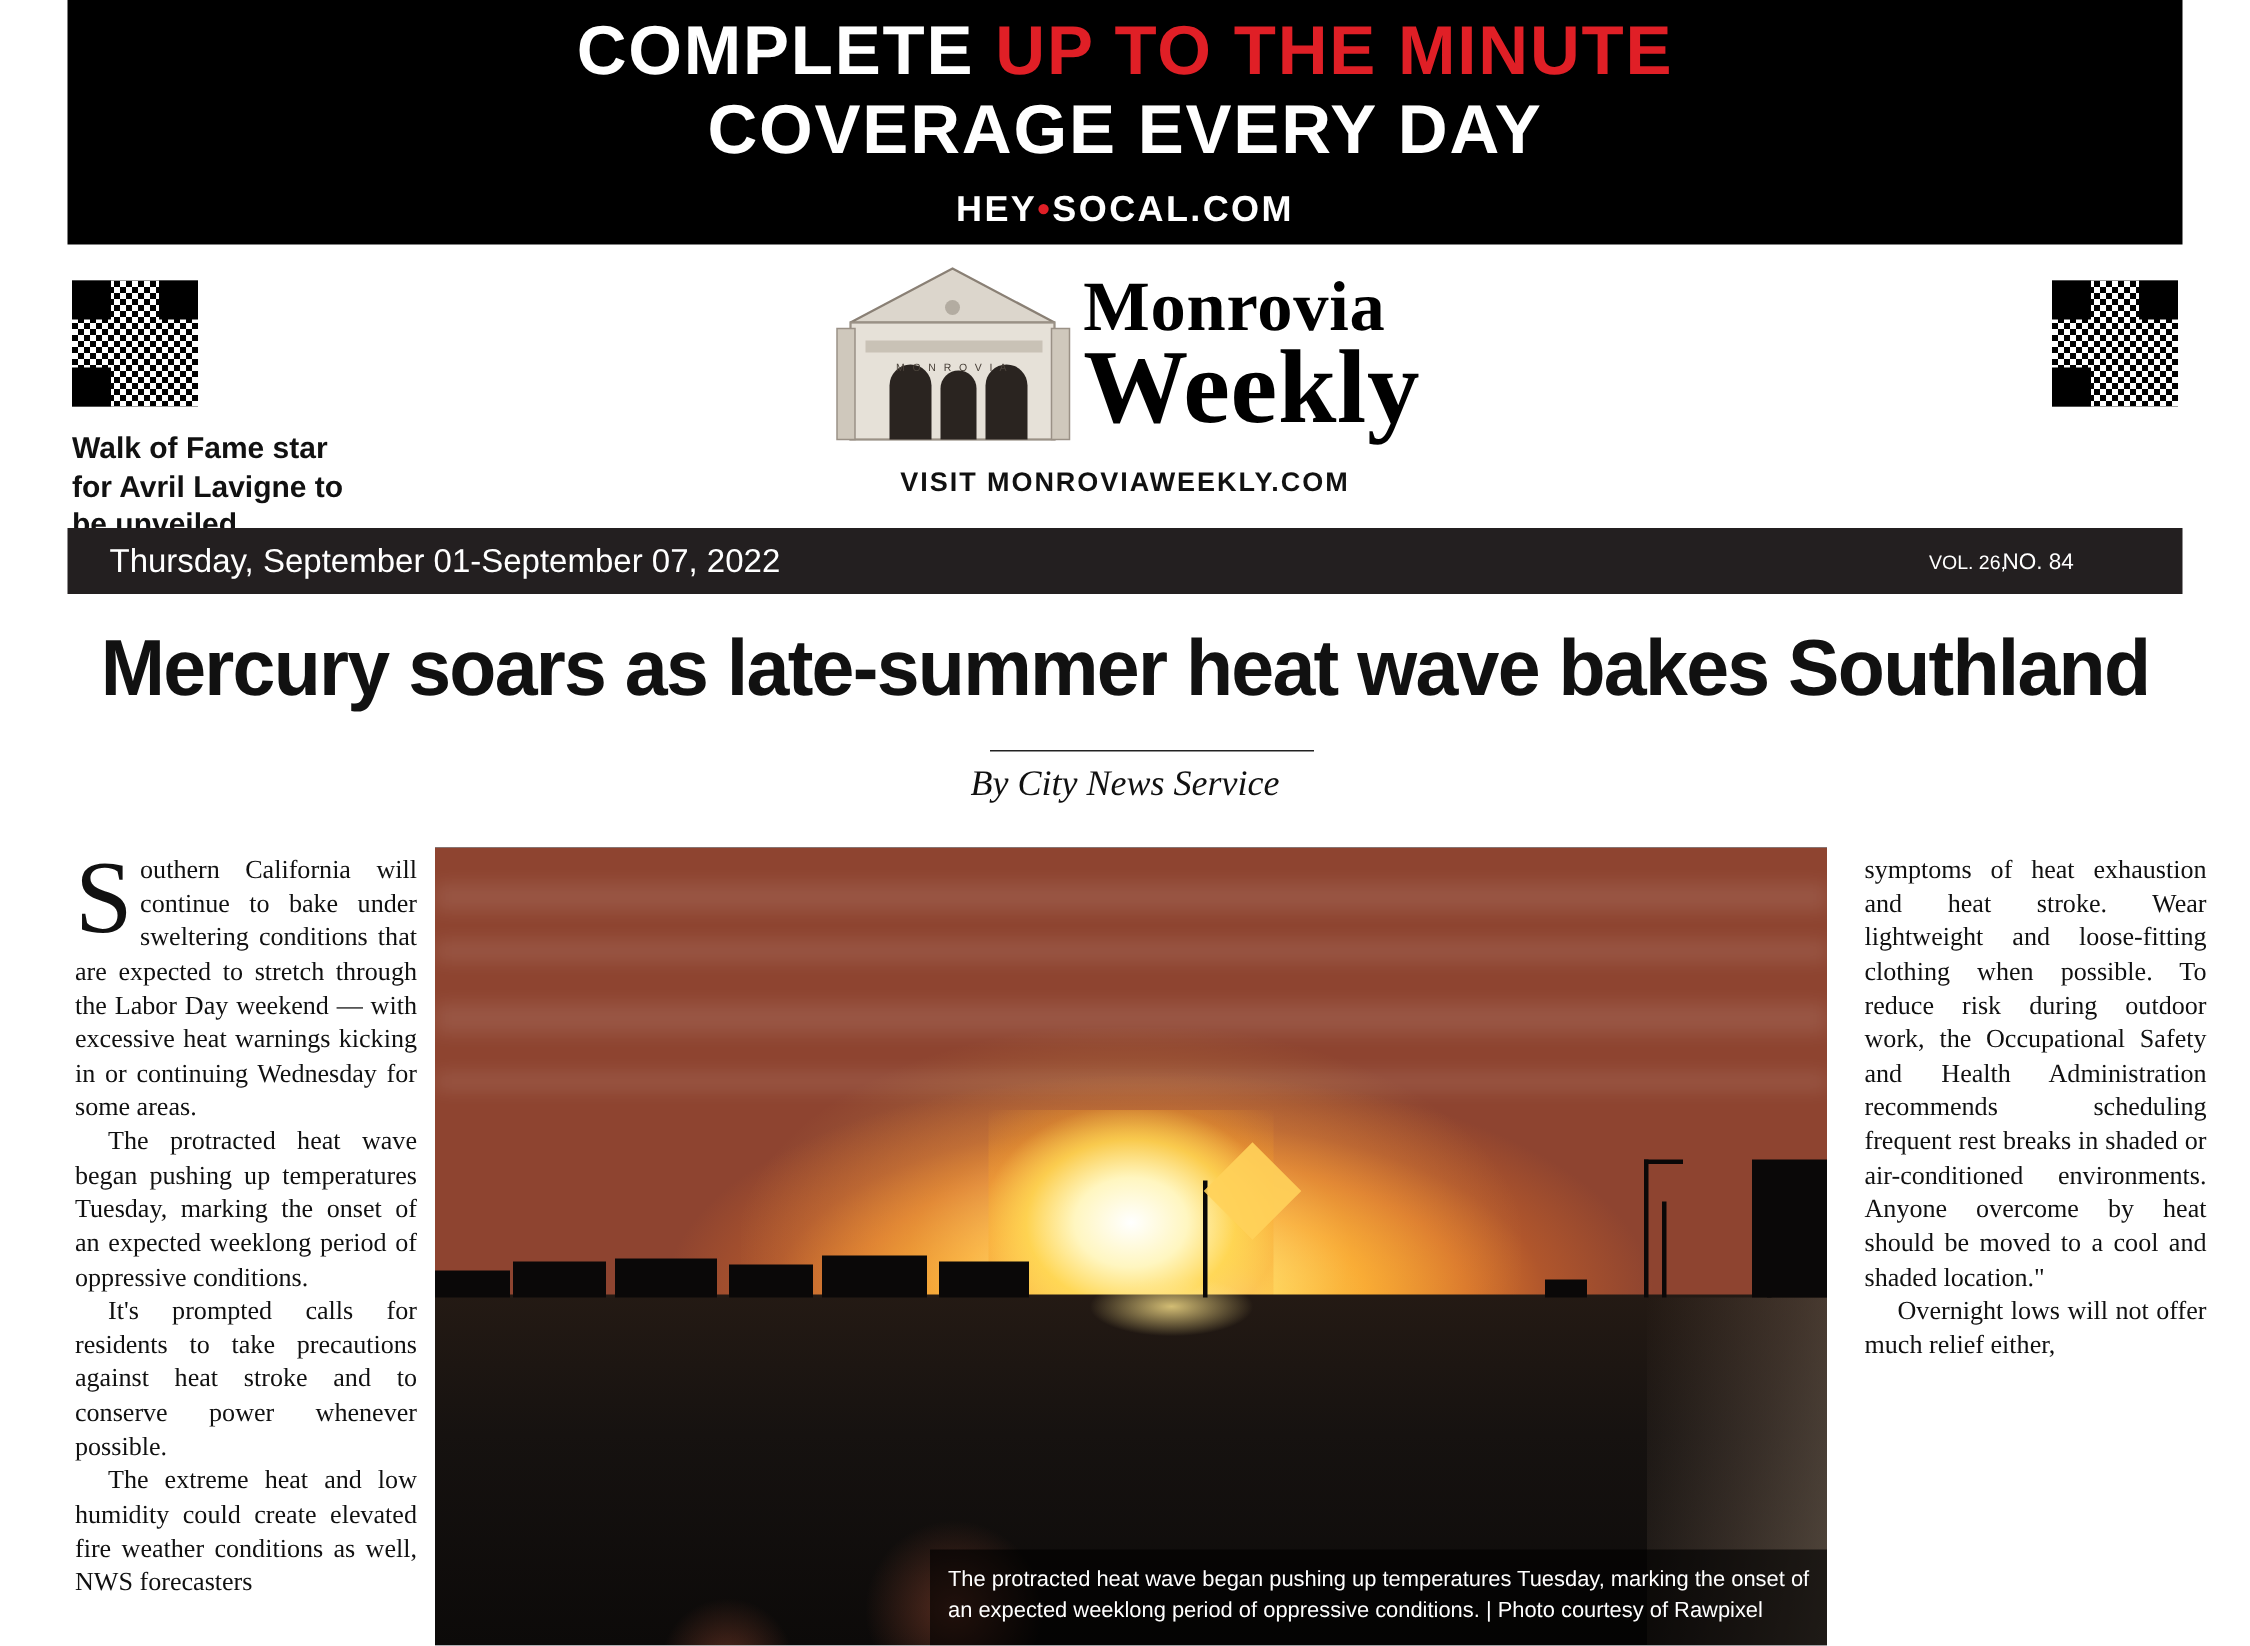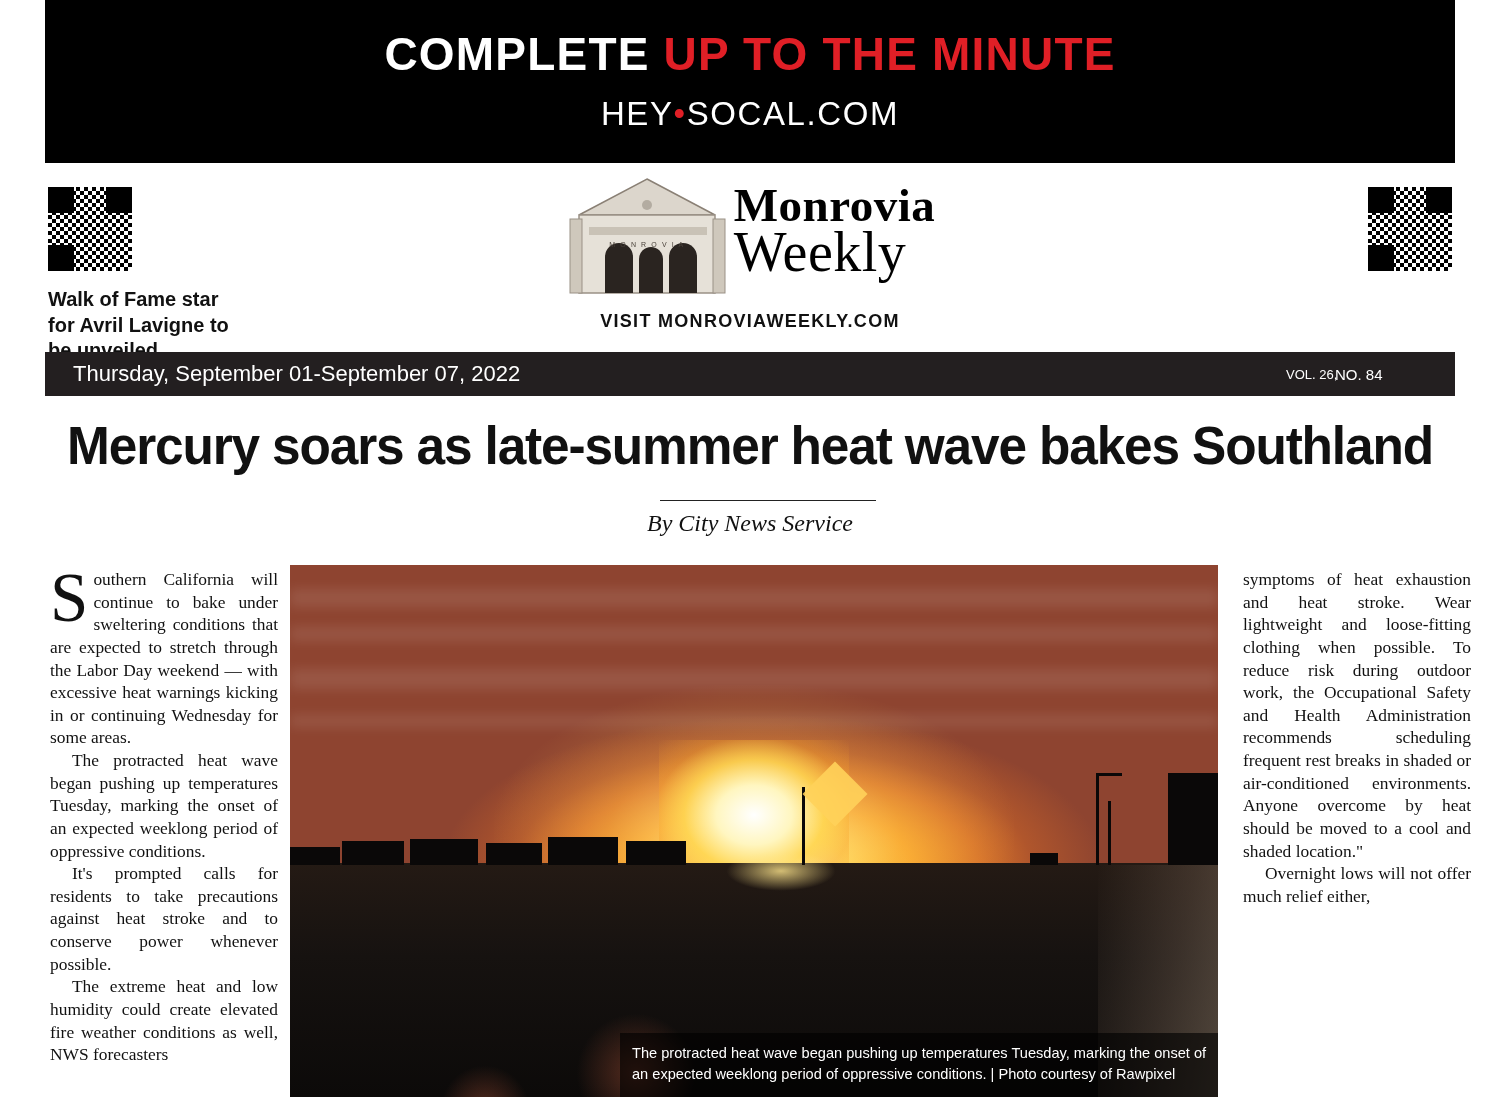--- a/index.html
+++ b/index.html
@@ -22,21 +22,21 @@
   .banner-line1 {
     color:#ffffff; font-size:46px; font-weight:bold; letter-spacing:1.2px;
     line-height:1.05; white-space:nowrap;
   }
   .banner-line1 .accent { color:#e01f26; }
   .banner-line2 {
     color:#ffffff; font-size:46px; font-weight:bold; letter-spacing:1.2px;
     line-height:1.05; margin-top:4px; white-space:nowrap;
   }
   .banner-url {
-    color:#ffffff; font-size:33px; font-weight:normal; letter-spacing:1.6px;
+    color:#ffffff; font-size:24px; font-weight:bold; letter-spacing:1.6px;
     margin-top:16px; position:relative;
   }
   .banner-url .dot { color:#e01f26; }
 
   
   .masthead {
     position:absolute; left:0; top:163px; width:1500px; height:185px;
   }
   .qr {
     position:absolute; width:84px; height:84px;
@@ -74,21 +74,21 @@
   }
   .church { width:165px; height:125px; position:relative; flex:0 0 auto; }
   .nameplate { margin-left:4px; padding-top:8px; }
   .name-monrovia {
     font-family:"Liberation Serif", serif;
     font-size:47px; font-weight:bold; letter-spacing:0.5px; color:#000;
     line-height:0.96;
   }
   .name-weekly {
     font-family:"Liberation Serif", serif;
-    font-size:56px; font-weight:normal; letter-spacing:0.5px; color:#000;
+    font-size:70px; font-weight:bold; letter-spacing:0.5px; color:#000;
     line-height:0.93; margin-top:-2px;
   }
   .visit-line {
     position:absolute; left:0; top:148px; width:1500px; text-align:center;
     font-family:"Liberation Sans", sans-serif;
     font-size:18px; font-weight:bold; letter-spacing:1.3px; color:#111;
   }
 
   
   .datebar {
@@ -206,20 +206,21 @@
     padding:10px 12px 12px 12px;
   }
 </style>
 </head>
 <body>
 
 <div class="top-banner">
   <div class="banner-line1">
     <span>COMPLETE </span><span class="accent">UP TO THE MINUTE</span>
   </div>
+  <div class="banner-line2">COVERAGE EVERY DAY</div>
   <div class="banner-url">
     <span>HEY</span><span class="dot">•</span><span>SOCAL.COM</span>
   </div>
 </div>
 
 <div class="masthead">
 
   <div class="qr left"></div>
   <div class="qr-caption left">Walk of Fame star for Avril Lavigne to be unveiled</div>
 

